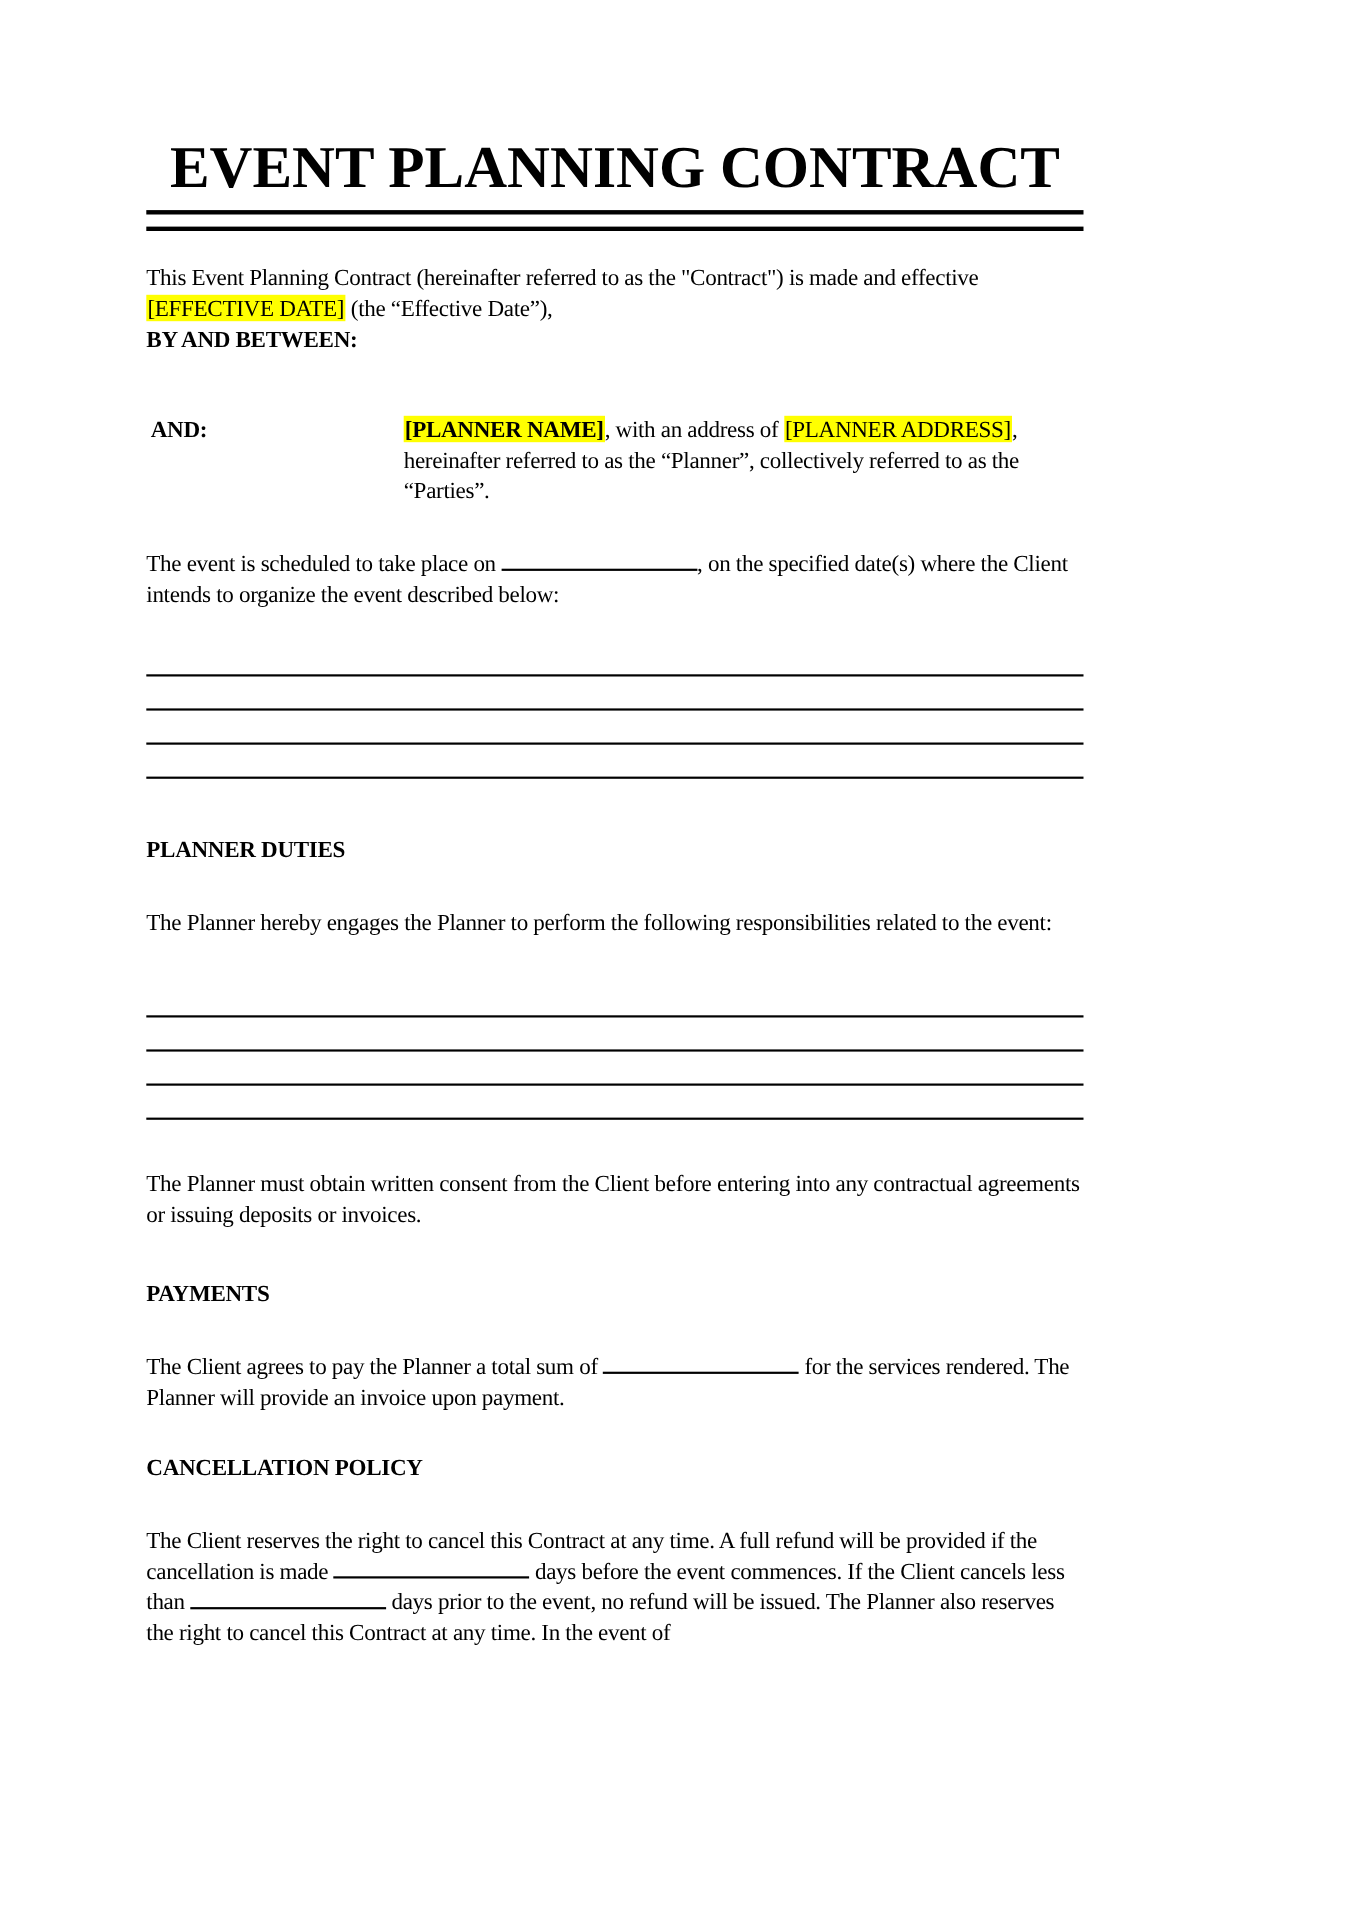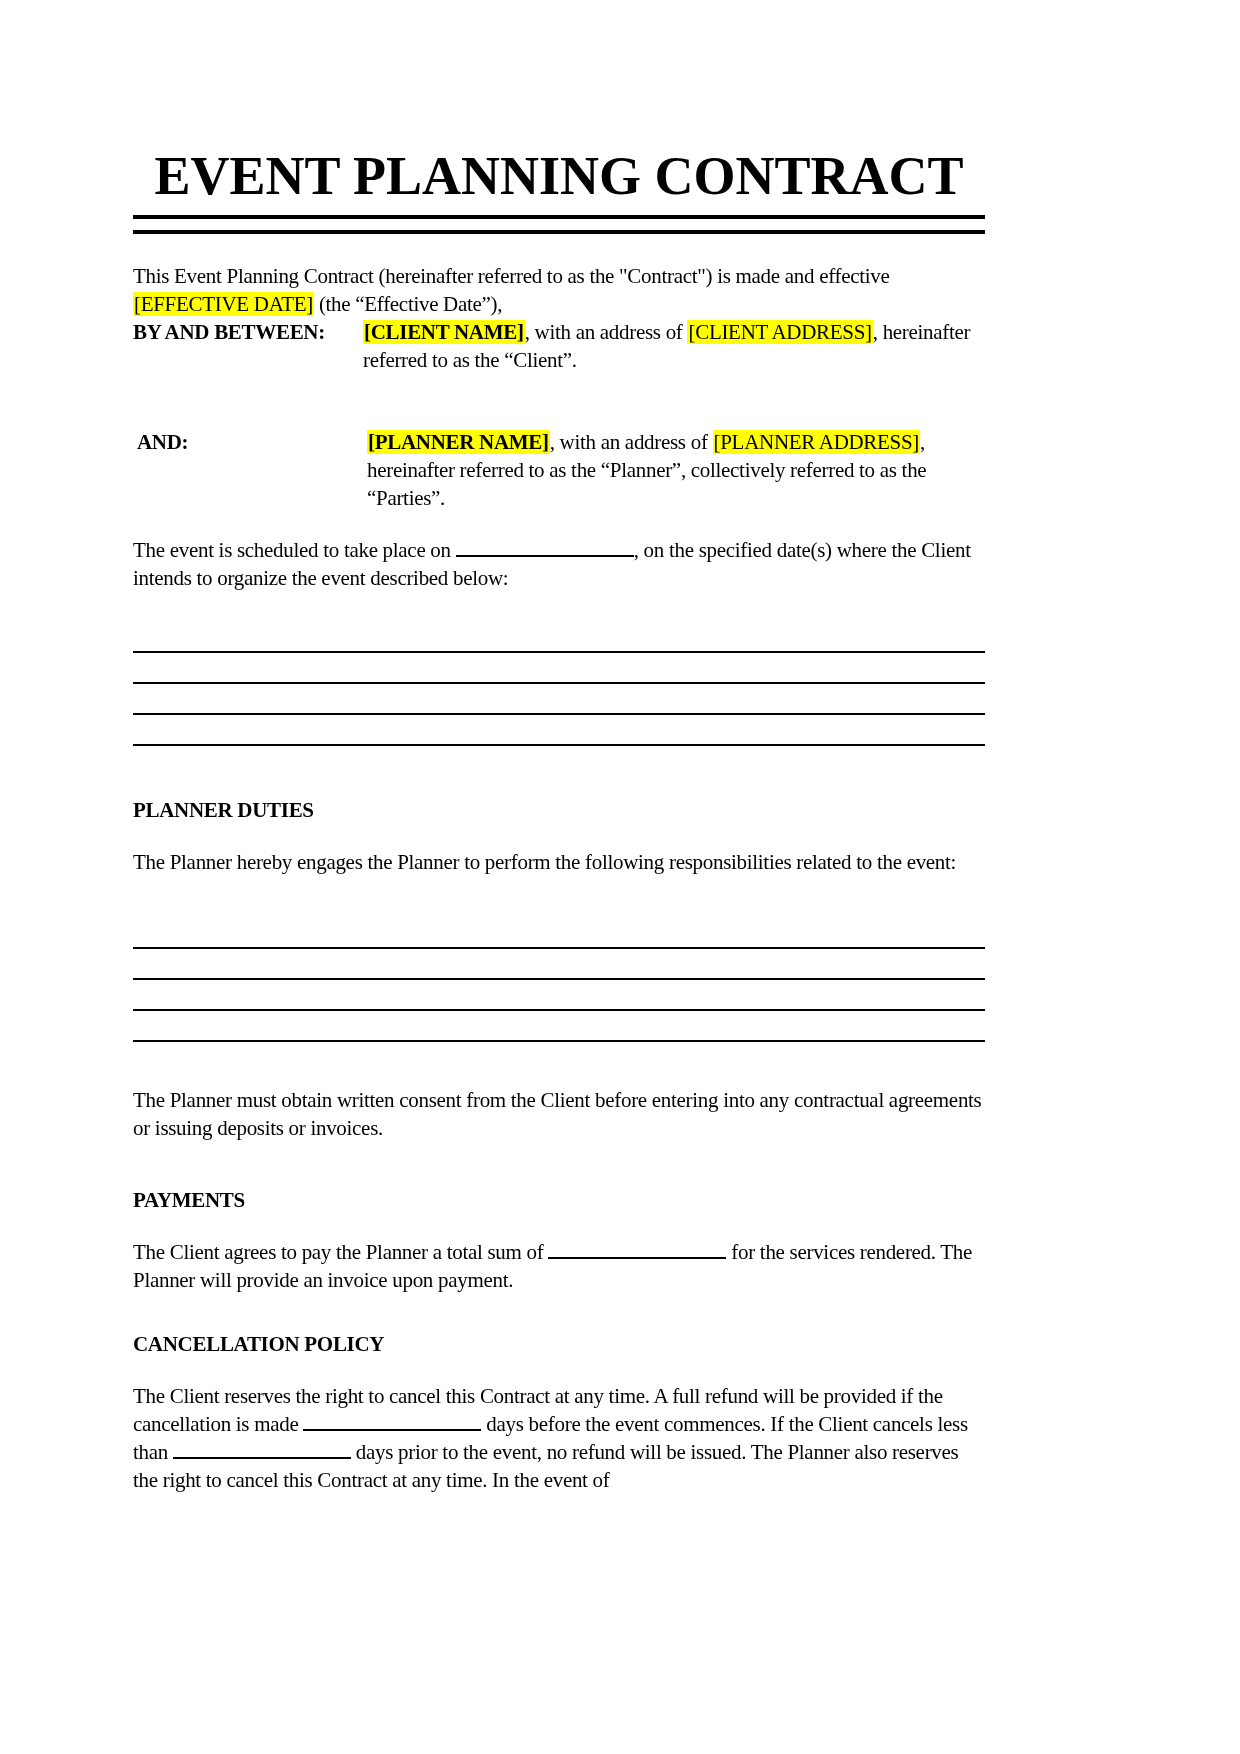--- a/index.html
+++ b/index.html
@@ -9,21 +9,21 @@
     font-family: "Liberation Serif", serif;
     color: #000000;
   }
   .page {
     position: relative;
     width: 1240px; height: 1754px;
     overflow: hidden;
   }
   .content {
     position: absolute;
-    left: 133px; top: 145px;
+    left: 133px; top: 121px;
     width: 852px;
   }
   .doc-title {
     font-size: 54px;
     font-weight: bold;
     text-align: center;
     letter-spacing: 0px;
     line-height: 1.15;
     margin: 0;
     white-space: nowrap;
@@ -69,21 +69,21 @@
     font-weight: bold;
     font-size: 21px;
     letter-spacing: -0.3px;
     line-height: 28px;
     margin: 0;
   }
   .h-event-background { margin-top: 74px; }
   .h-planner-duties  { margin-top: 50px; }
   .h-payments        { margin-top: 44px; }
   .h-cancellation    { margin-top: 36px; }
-  .after-heading { margin-top: 24px; }
+  .after-heading { margin-top: 38px; }
   .blank {
     display: inline-block;
     width: 178px;
     height: 18px;
     border-bottom: 2px solid #000;
     vertical-align: baseline;
   }
   .write-lines { margin-top: 32px; }
   .write-lines .write-line {
     height: 29px;
@@ -99,21 +99,20 @@
 <div class="page">
   <div class="content">
 
     <h1 class="doc-title">EVENT PLANNING CONTRACT</h1>
     <div class="title-rule"></div>
 
     <p class="intro"><span>This Event Planning Contract (hereinafter referred to as the "Contract") is made and effective </span><span class="hl">[EFFECTIVE DATE]</span><span> (the “Effective Date”),</span></p>
 
     <div class="party-row first">
       <div class="party-label">BY AND BETWEEN:</div>
-      <div class="party-text"><span class="hl bold">[CLIENT NAME]</span><span>, with an address of </span><span class="hl">[CLIENT ADDRESS]</span><span>, hereinafter referred to as the “Client”.</span></div>
     </div>
 
     <div class="party-row second">
       <div class="party-label">AND:</div>
       <div class="party-text"><span class="hl bold">[PLANNER NAME]</span><span>, with an address of </span><span class="hl">[PLANNER ADDRESS]</span><span>, hereinafter referred to as the “Planner”, collectively referred to as the “Parties”.</span></div>
     </div>
 
 
     <p class="after-heading"><span>The event is scheduled to take place on </span><span class="blank"></span><span>, on the specified date(s) where the Client intends to organize the event described below:</span></p>
 

